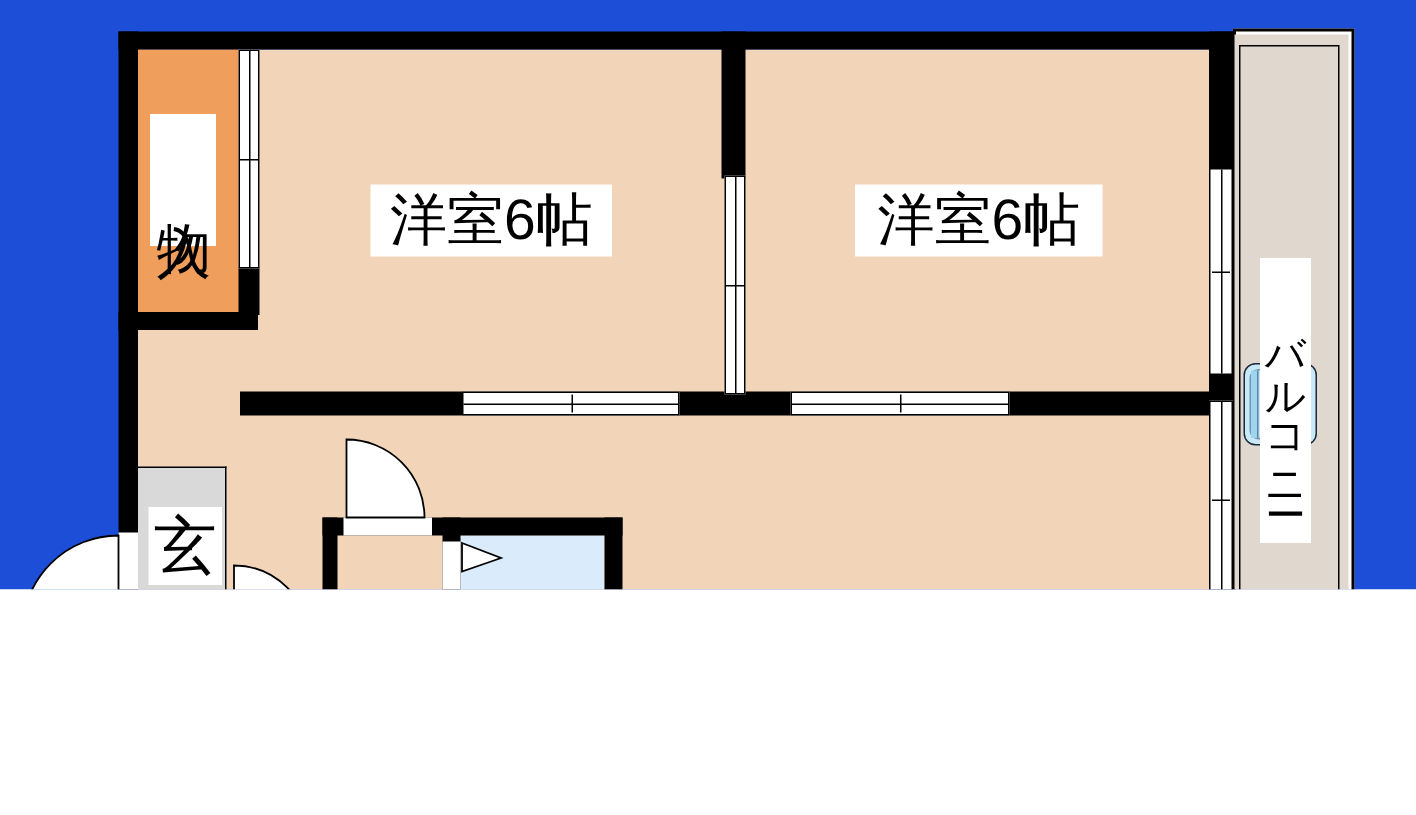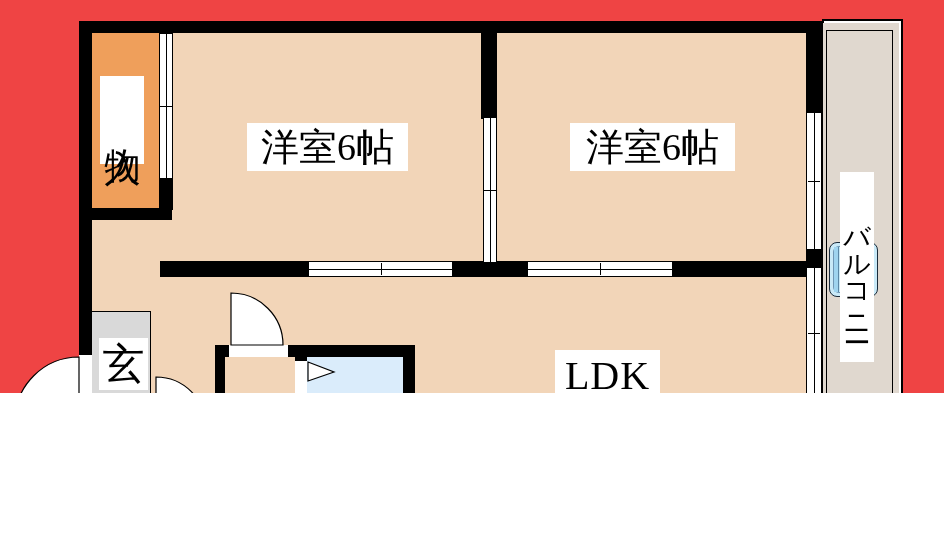--- a/index.html
+++ b/index.html
@@ -1,17 +1,17 @@
 <!DOCTYPE html>
 <html><head>
 <meta charset="utf-8">
 <style>
   html,body{margin:0;padding:0;background:#fff;}
-  .canvas{position:relative;width:944px;height:393px;background:#ef4444;overflow:hidden;
-          font-family:Liberation Serif, serif;}
+  .canvas{position:relative;width:944px;height:393px;background:#1d4ed8;overflow:hidden;
+          font-family:Liberation Sans, sans-serif;}
   .abs{position:absolute;box-sizing:border-box;}
   .w{position:absolute;box-sizing:border-box;background:#000;}
   .floor{background:#F2D5B8;}
   .storage{background:#EF9F5B;}
   .genkan{background:#D9D9D9;border-top:1px solid #000;border-right:1px solid #000;}
   .wet{background:#DBEBFA;}
   .bath-upper{background:#DAECFB;}
   .bath-lower{background:#B9DAF5;}
   .fixblue{background:#B9D9F4;border:1px solid #000;}
   .cyan{background:#B2EDF2;border:1px solid #000;}
@@ -113,18 +113,17 @@
 
   <svg class="overlay" width="944" height="543" viewBox="0 0 944 543">
     <path d="M79,421 L79,357 A64,64 0 0 0 15,421 Z" fill="#fff" stroke="#000" stroke-width="1.2"></path>
     <path d="M156,427 L156,377 A50,50 0 0 1 206,427 Z" fill="#fff" stroke="#000" stroke-width="1.2"></path>
     <path d="M231,345 L231,293 A52,52 0 0 1 283,345 Z" fill="#fff" stroke="#000" stroke-width="1.2"></path>
     <path d="M308,362 L334,372 L308,381 Z" fill="#fff" stroke="#000" stroke-width="1.2"></path>
   </svg>
 
   <div class="abs label h" style="left:247px;top:123px;width:161px;height:48px;">洋室6帖</div>
   <div class="abs label h" style="left:570px;top:123px;width:165px;height:48px;">洋室6帖</div>
-  <div class="abs label ldk" style="left:555px;top:350px;width:105px;height:50px;">LDK</div>
   <div class="abs label big" style="left:99px;top:338px;width:49px;height:52px;">玄</div>
   <div class="abs label vtext" style="left:100px;top:76px;width:44px;height:88px;font-size:36px;">物入</div>
   <div class="abs label vtext" style="left:840px;top:172px;width:34px;height:190px;font-size:27px;">バルコニー</div>
 
 </div>
 
 </body></html>

